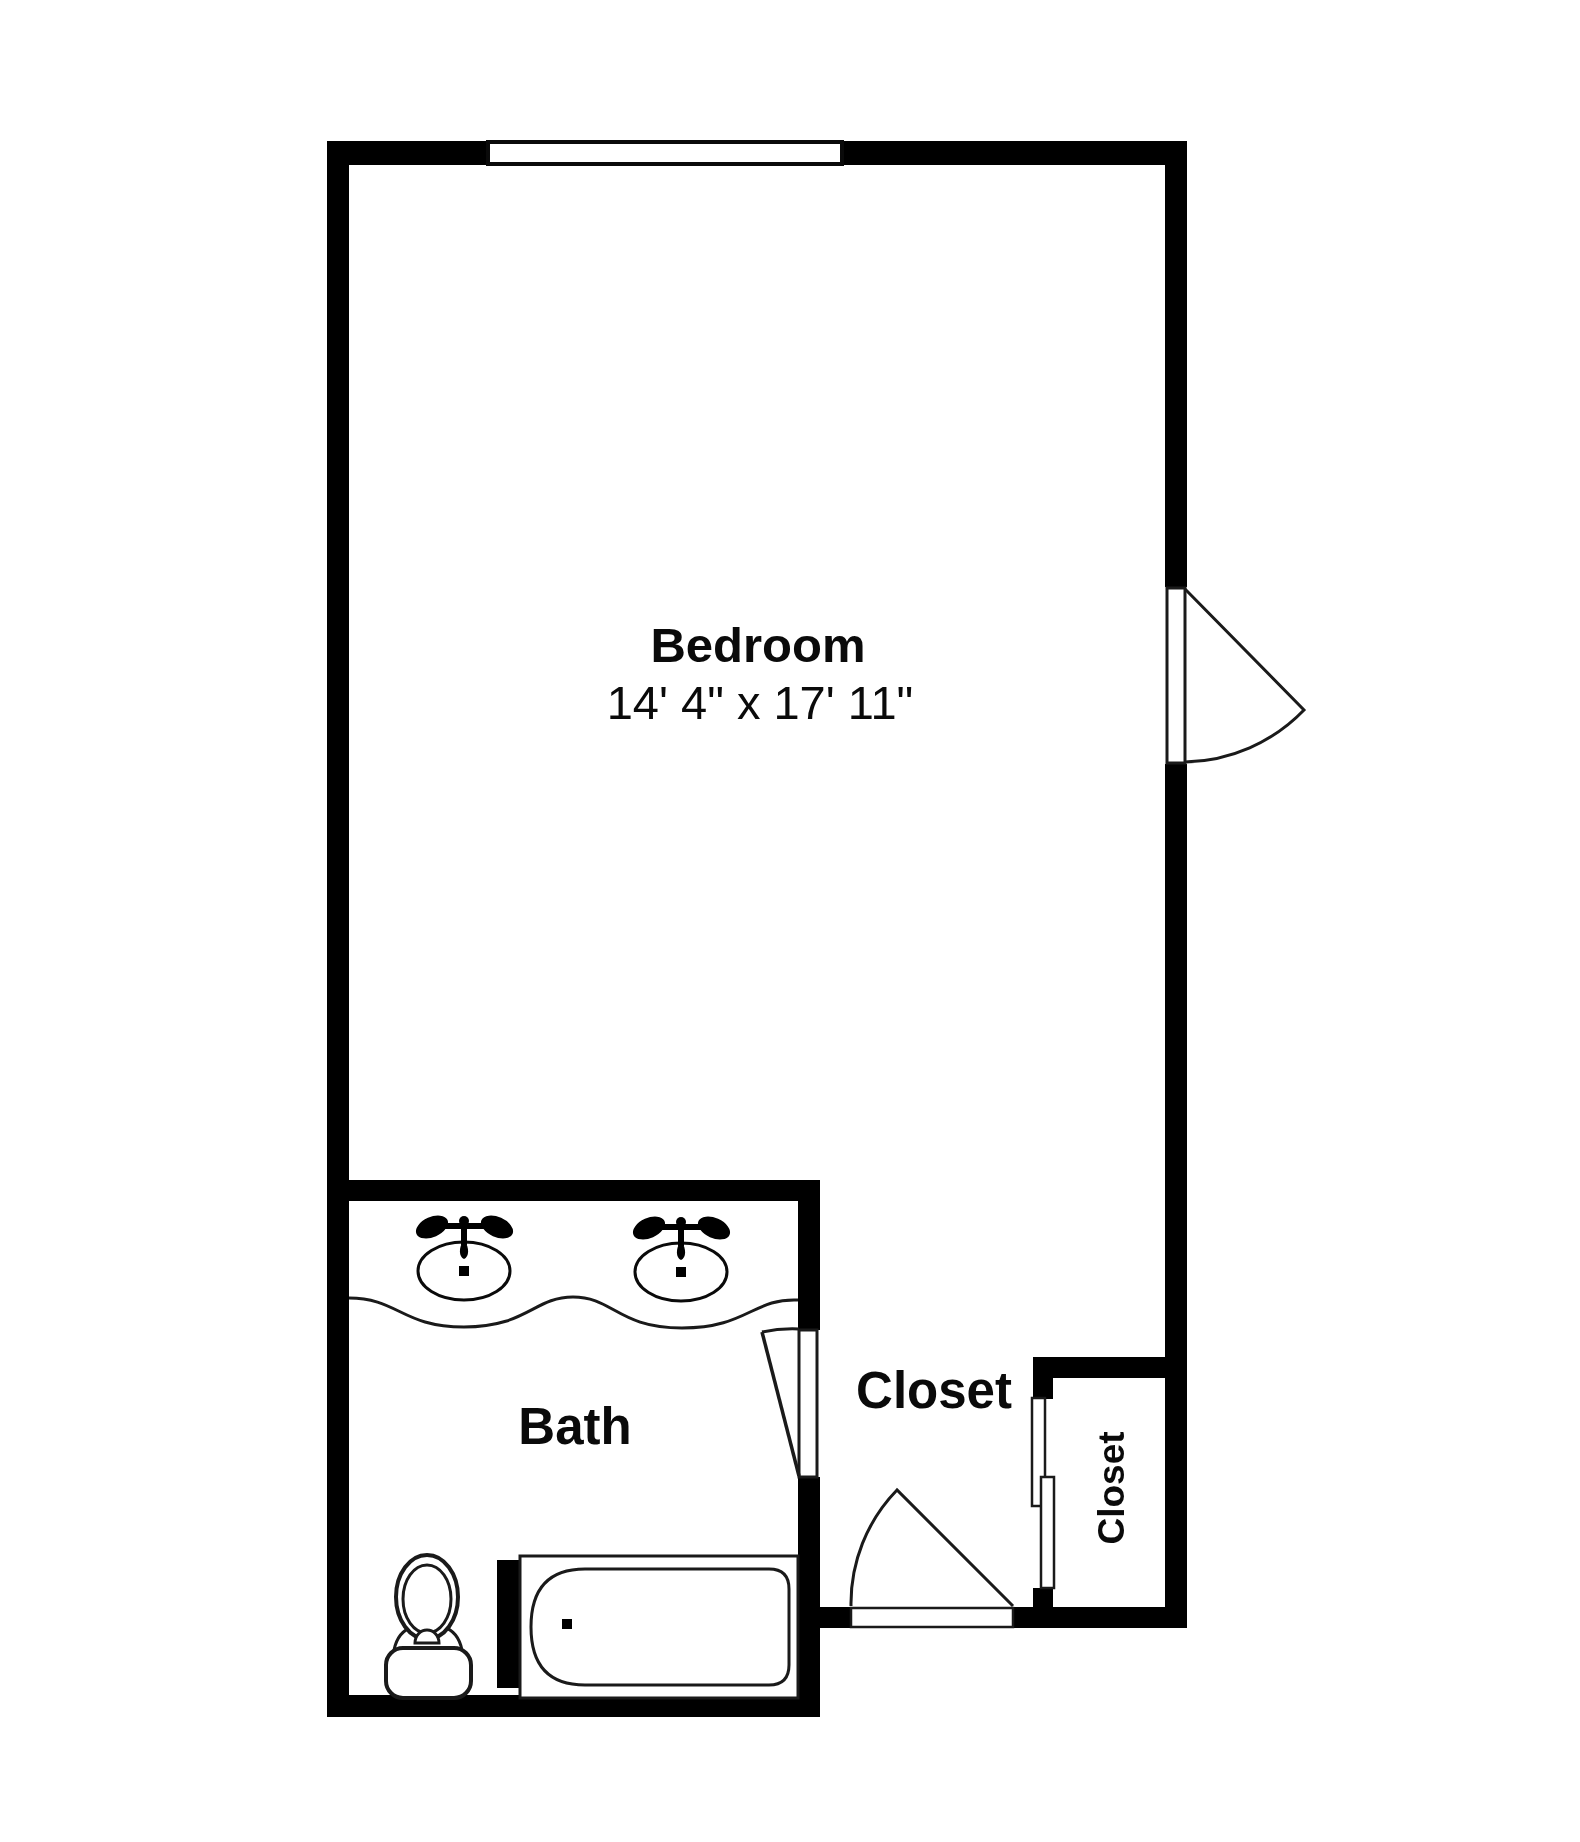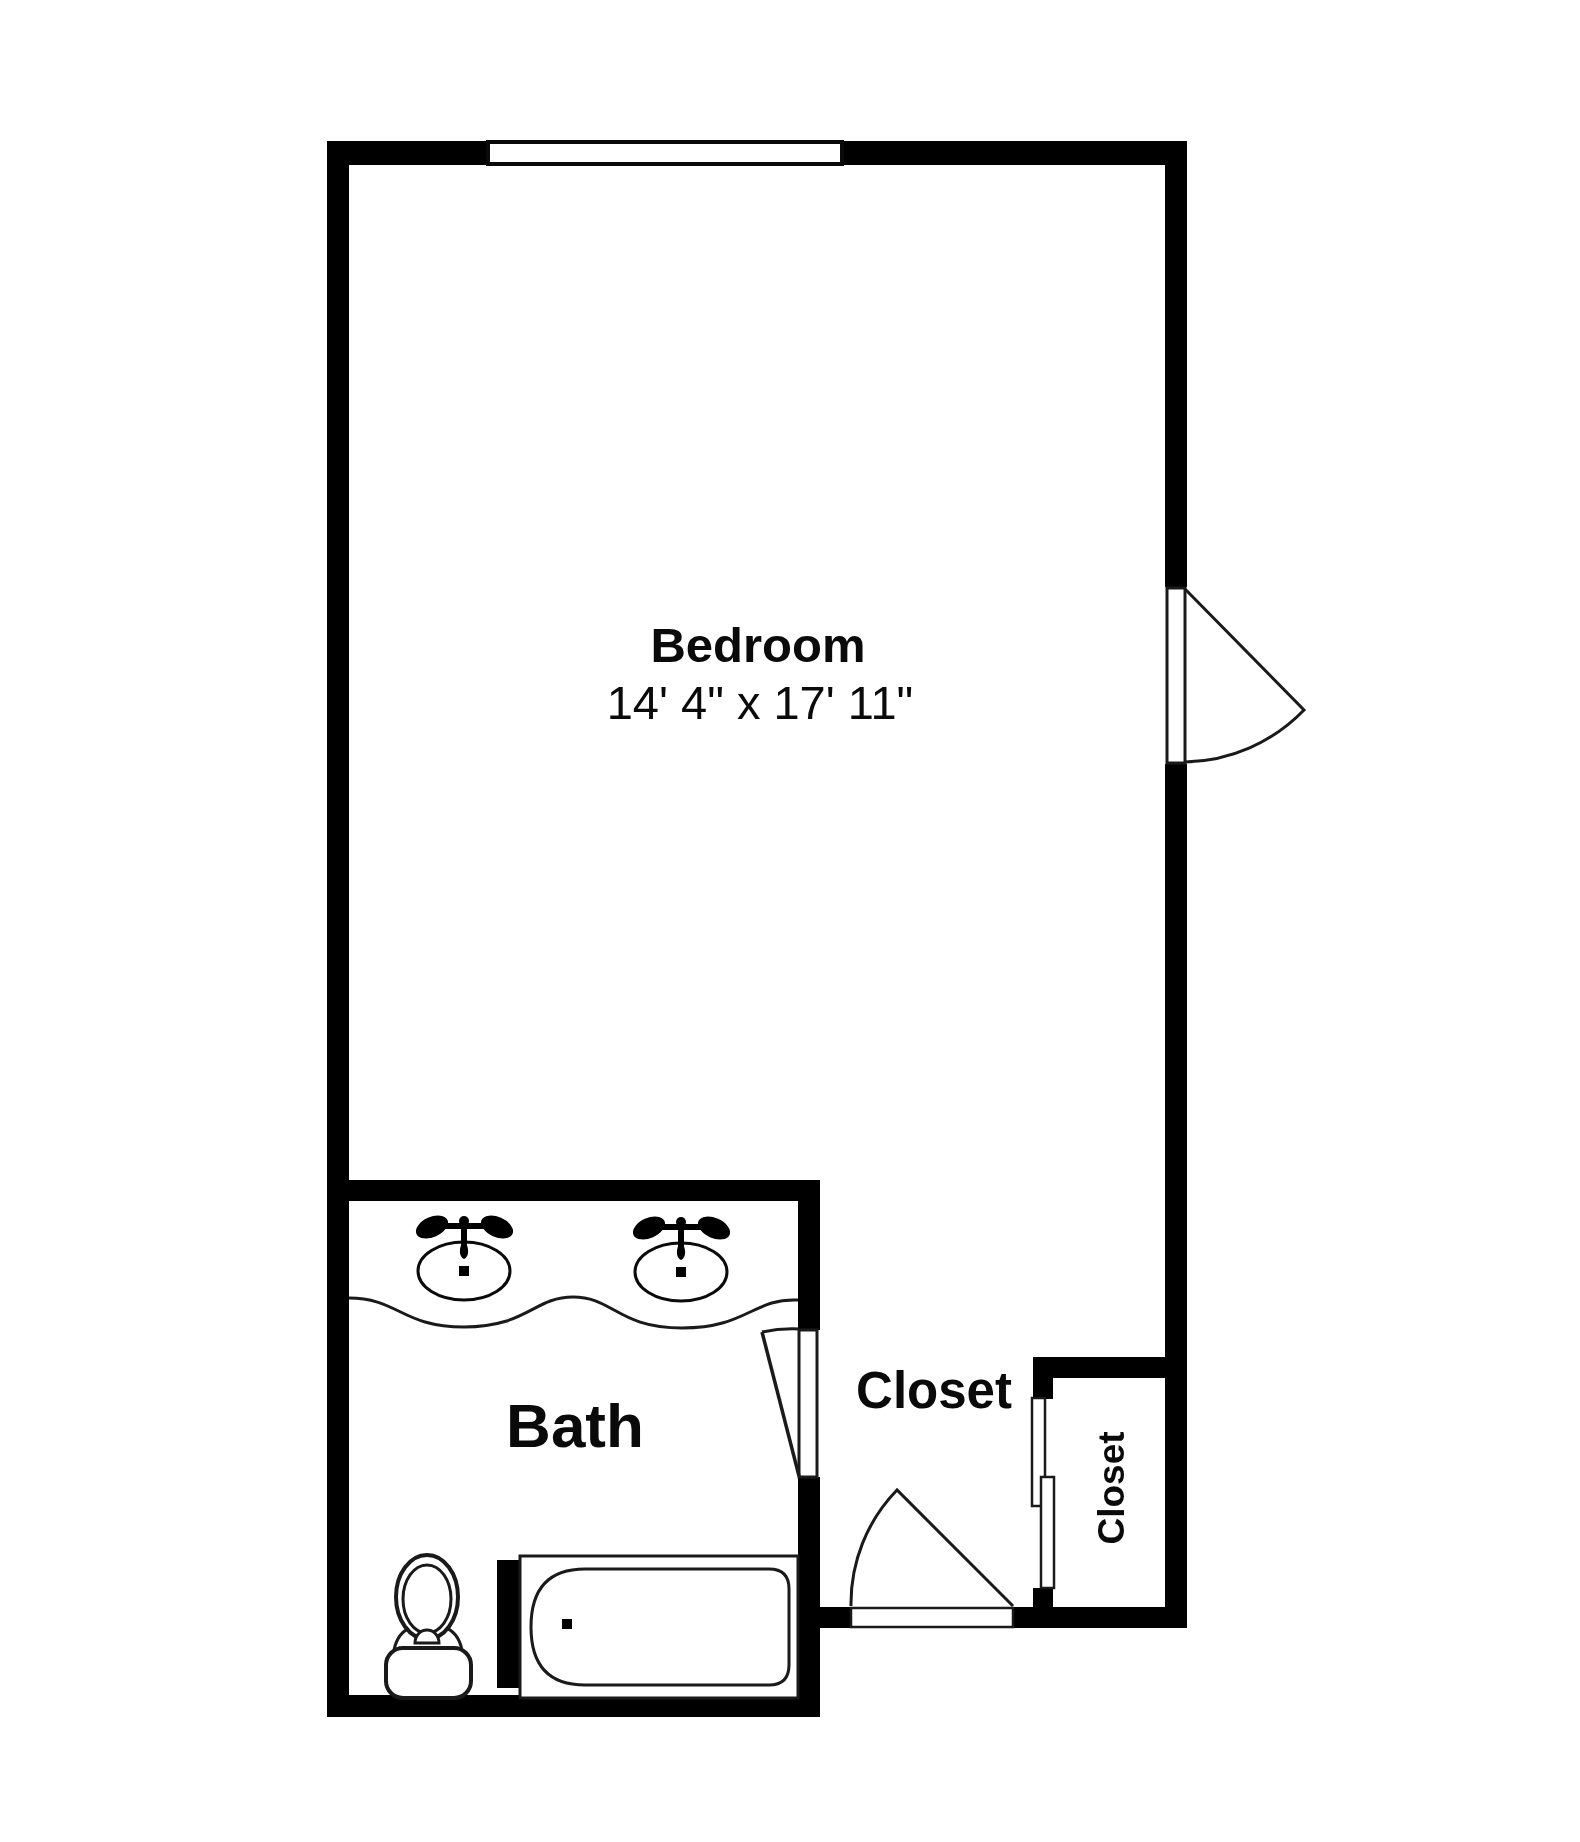--- a/index.html
+++ b/index.html
@@ -15,21 +15,21 @@
   .room-label {
     position: absolute;
     transform: translate(-50%, -50%);
     color: #0a0a0a;
     font-weight: 700;
     white-space: nowrap;
     line-height: 1;
   }
   .label-bedroom   { left: 758px;  top: 645px;  font-size: 49px; }
   .label-bedroom-dims { left: 760px; top: 702px; font-size: 47px; font-weight: 400; }
-  .label-bath      { left: 575px;  top: 1426px; font-size: 62px; }
+  .label-bath      { left: 575px;  top: 1426px; font-size: 51px; }
   .label-foyer     { left: 934px;  top: 1390px; font-size: 51px; }
   .label-closet    { left: 1111px; top: 1488px; font-size: 37px;
                      transform: translate(-50%, -50%) rotate(-90deg); }
 </style>
 </head>
 <body>
 
 <div class="canvas">
 
   <svg class="plan-svg" width="1580" height="1842" viewBox="0 0 1580 1842">

